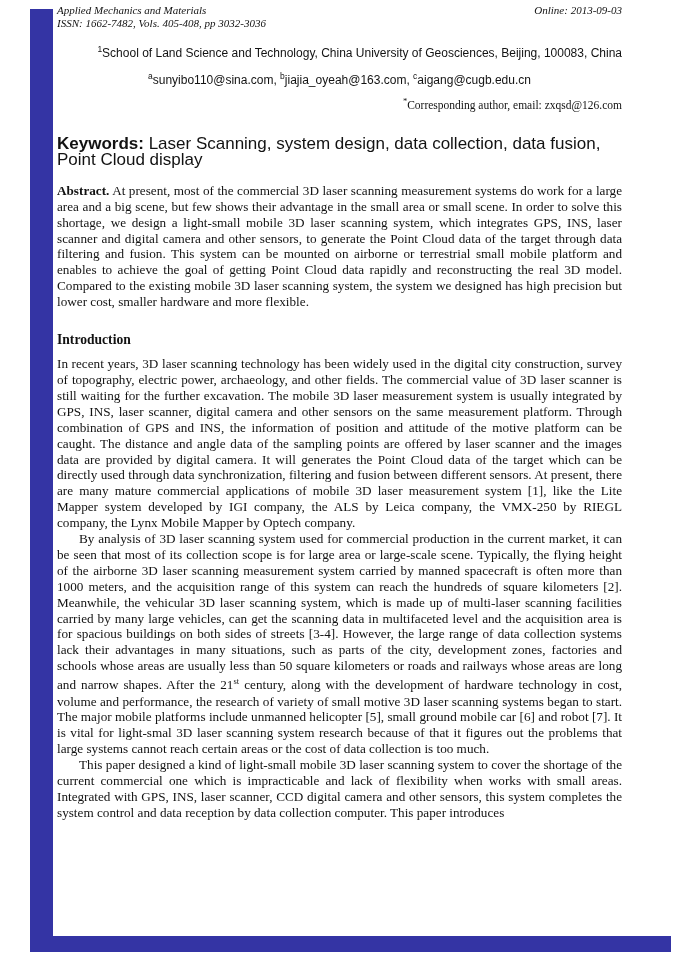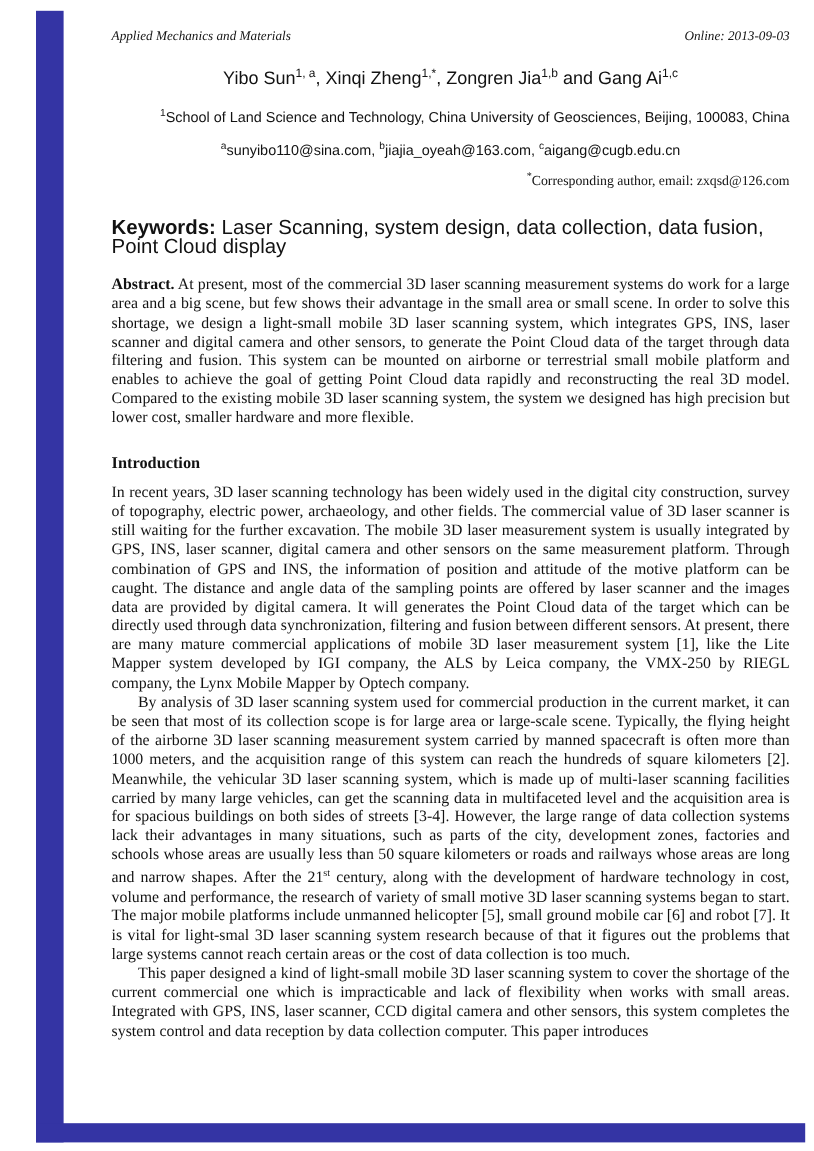--- a/index.html
+++ b/index.html
@@ -23,23 +23,22 @@
   }
   .border-bottom {
     position: absolute;
     left: 30px; right: 7px; bottom: 7px;
     height: 16px;
     background: var(--accent, #3434a4);
   }
 
   .content {
     position: absolute;
-    left: 57px; top: 24px;
+    left: 57px; top: 4px;
     width: 565px;
-    margin-left: 36px;
   }
 
   .hdr {
     display: flex;
     justify-content: space-between;
     align-items: flex-start;
     font: italic 11px/13px "Liberation Serif", serif;
   }
   .hdr-left div { white-space: nowrap; }
   .hdr-right { white-space: nowrap; }
@@ -124,26 +123,26 @@
 <div class="page">
 
   <div class="border-left"></div>
   <div class="border-bottom"></div>
 
   <div class="content">
 
     <div class="hdr">
       <div class="hdr-left">
         <div>Applied Mechanics and Materials</div>
+        <div>ISSN: 1662-7482, Vols. 405-408, pp 3032-3036</div>
       </div>
       <div class="hdr-right">Online: 2013-09-03</div>
     </div>
 
 
-    <div class="authors"><span>Yibo Sun</span><sup>1, a</sup><span>, Xinqi Zheng</span><sup>1,*</sup><span>, Zongren Jia</span><sup>1,b</sup><span> and Gang Ai</span><sup>1,c</sup></div>
 
     <div class="affiliation"><sup>1</sup><span>School of Land Science and Technology, China University of Geosciences, Beijing, 100083, China</span></div>
 
     <div class="emails"><sup>a</sup><span>sunyibo110@sina.com, </span><sup>b</sup><span>jiajia_oyeah@163.com, </span><sup>c</sup><span>aigang@cugb.edu.cn</span></div>
 
     <div class="corresponding"><sup>*</sup><span>Corresponding author, email: zxqsd@126.com</span></div>
 
     <div class="keywords"><span class="kw-label">Keywords:</span><span> Laser Scanning, system design, data collection, data fusion, Point Cloud display</span></div>
 
     <p class="abstract"><span class="ab-label">Abstract.</span><span> At present, most of the commercial 3D laser scanning measurement systems do work for a large area and a big scene, but few shows their advantage in the small area or small scene. In order to solve this shortage, we design a light-small mobile 3D laser scanning system, which integrates GPS, INS, laser scanner and digital camera and other sensors, to generate the Point Cloud data of the target through data filtering and fusion. This system can be mounted on airborne or terrestrial small mobile platform and enables to achieve the goal of getting Point Cloud data rapidly and reconstructing the real 3D model. Compared to the existing mobile 3D laser scanning system, the system we designed has high precision but lower cost, smaller hardware and more flexible.</span></p>

